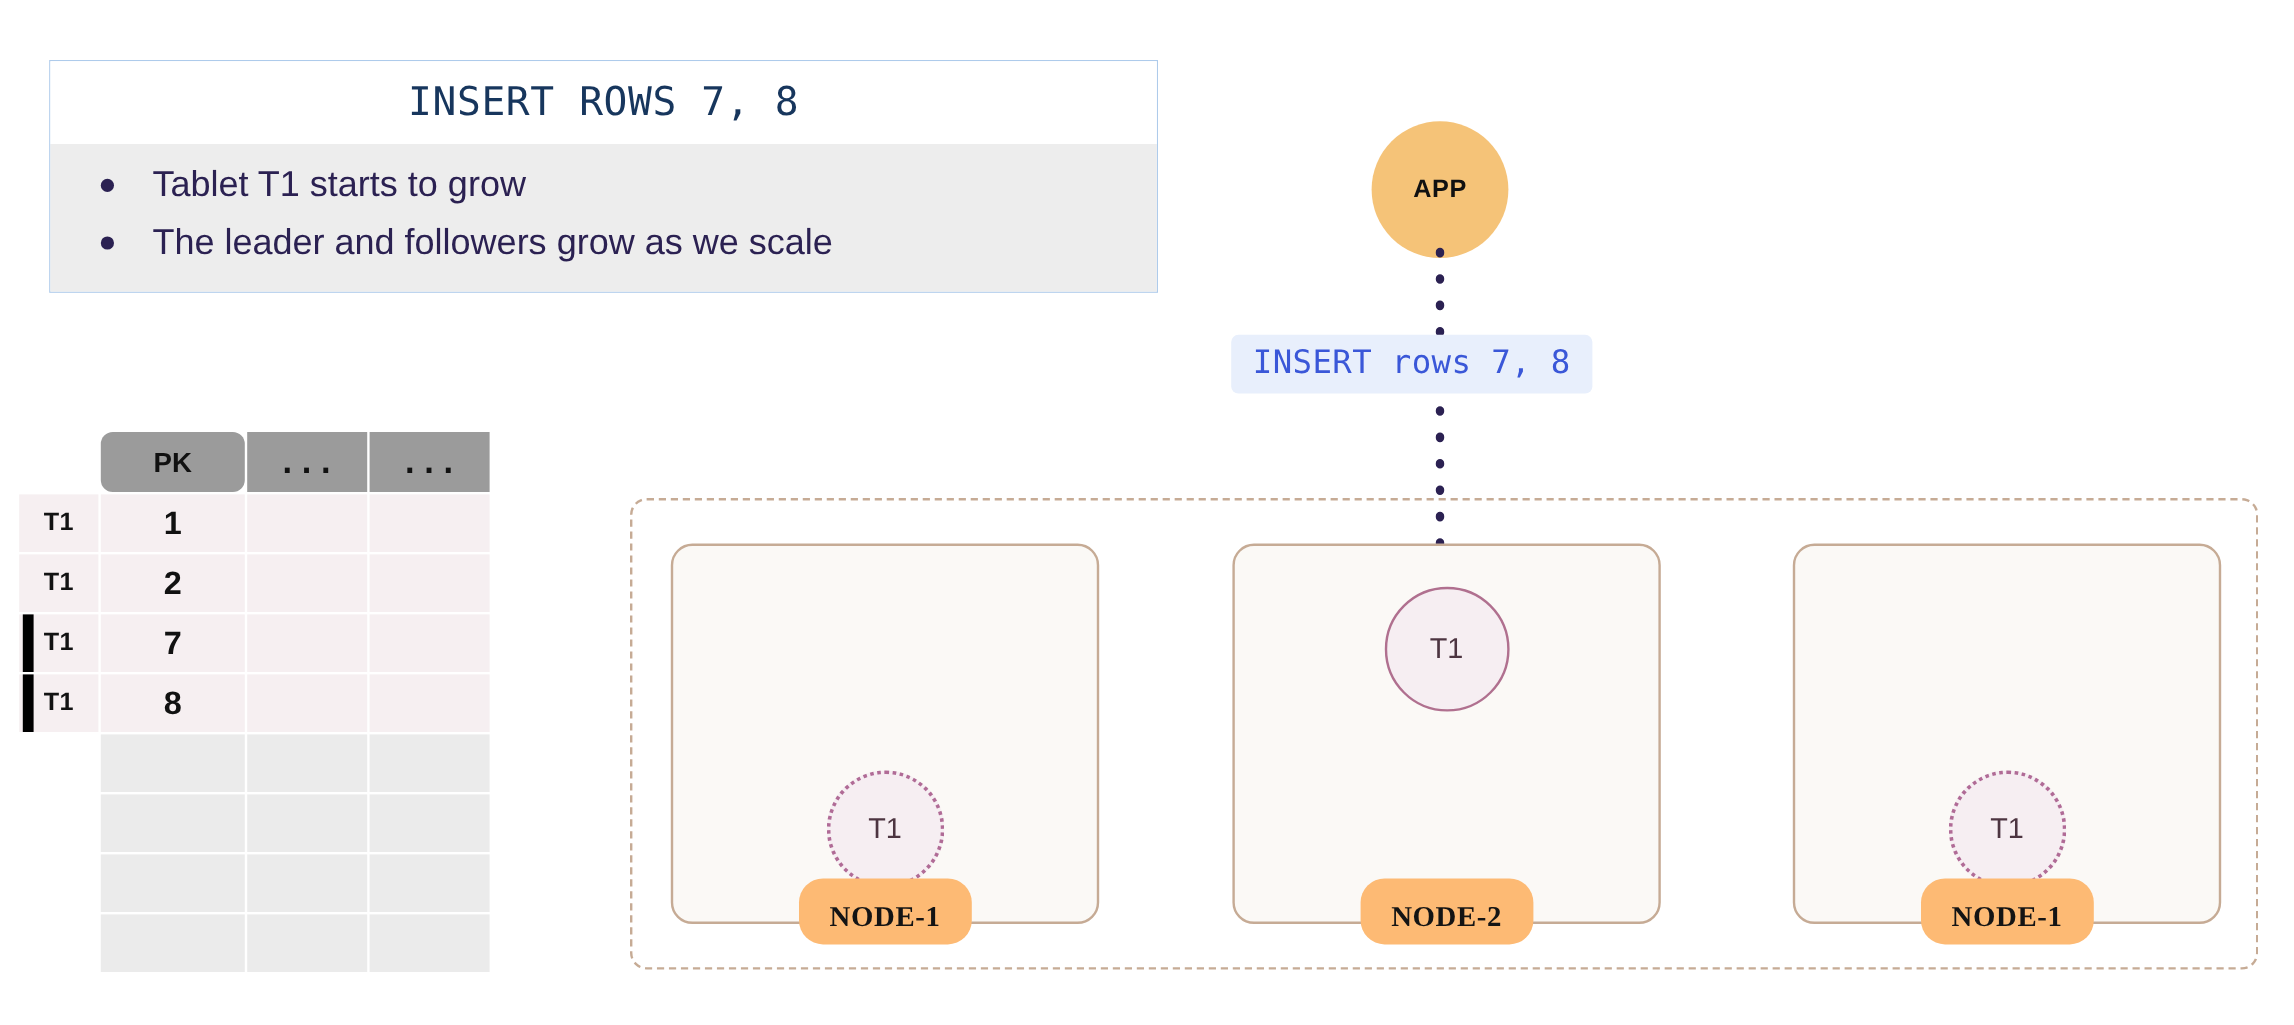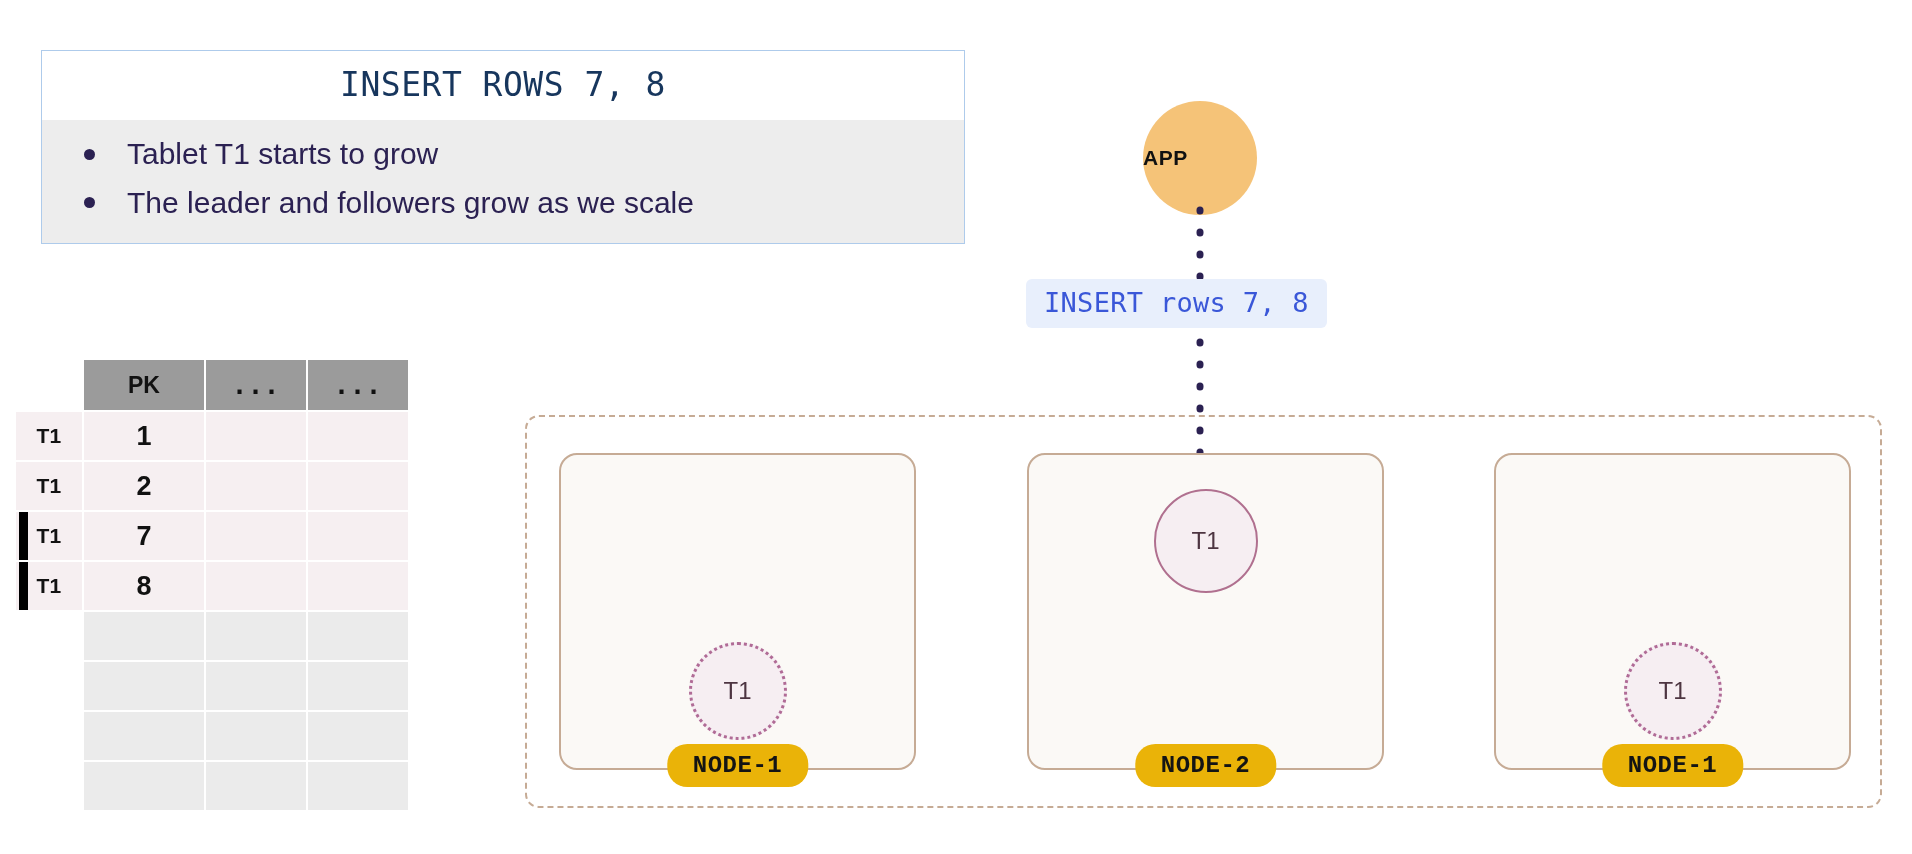--- a/index.html
+++ b/index.html
@@ -109,21 +109,21 @@
     font-weight: bold;
     color: #111111;
     text-align: center;
     vertical-align: middle;
   }
   .hdr.mono {
     font-family: "DejaVu Sans Mono", "Liberation Mono", monospace;
     font-size: 25px;
     letter-spacing: 1px;
   }
-  .col-pk { width: 120px; }
+  .col-pk { width: 120px; border-radius: 10px; }
   .col-dots { width: 100px; }
   .data-cell {
     height: 48px;
     background: #f6eff1;
     text-align: center;
     vertical-align: middle;
     font-size: 27px;
     font-weight: bold;
     color: #111111;
   }
@@ -136,21 +136,21 @@
   #app-circle {
     position: absolute;
     left: 1143px;
     top: 101px;
     width: 114px;
     height: 114px;
     border-radius: 50%;
     background: #f5c378;
     display: flex;
     align-items: center;
-    justify-content: flex-start;
+    justify-content: center;
   }
   #app-circle .app-label {
     font-size: 21px;
     font-weight: bold;
     color: #111111;
     letter-spacing: 0.5px;
   }
 
   
   #arrow-svg {
@@ -200,24 +200,24 @@
   }
   #node-box-1 { left: 32px; }
   #node-box-2 { left: 500px; }
   #node-box-3 { left: 967px; }
 
   .node-pill {
     position: absolute;
     bottom: -19px;
     left: 50%;
     transform: translateX(-50%);
-    background: #eab308;
+    background: #fdba74;
     border-radius: 20px;
-    padding: 8px 26px 8px 26px;
-    font-family: Liberation Mono, monospace;
+    padding: 20px 26px 8px 26px;
+    font-family: Liberation Serif, serif;
     font-size: 24px;
     font-weight: bold;
     color: #141414;
     white-space: nowrap;
     letter-spacing: 0.5px;
   }
 
   .tablet-circle {
     position: absolute;
     border-radius: 50%;

